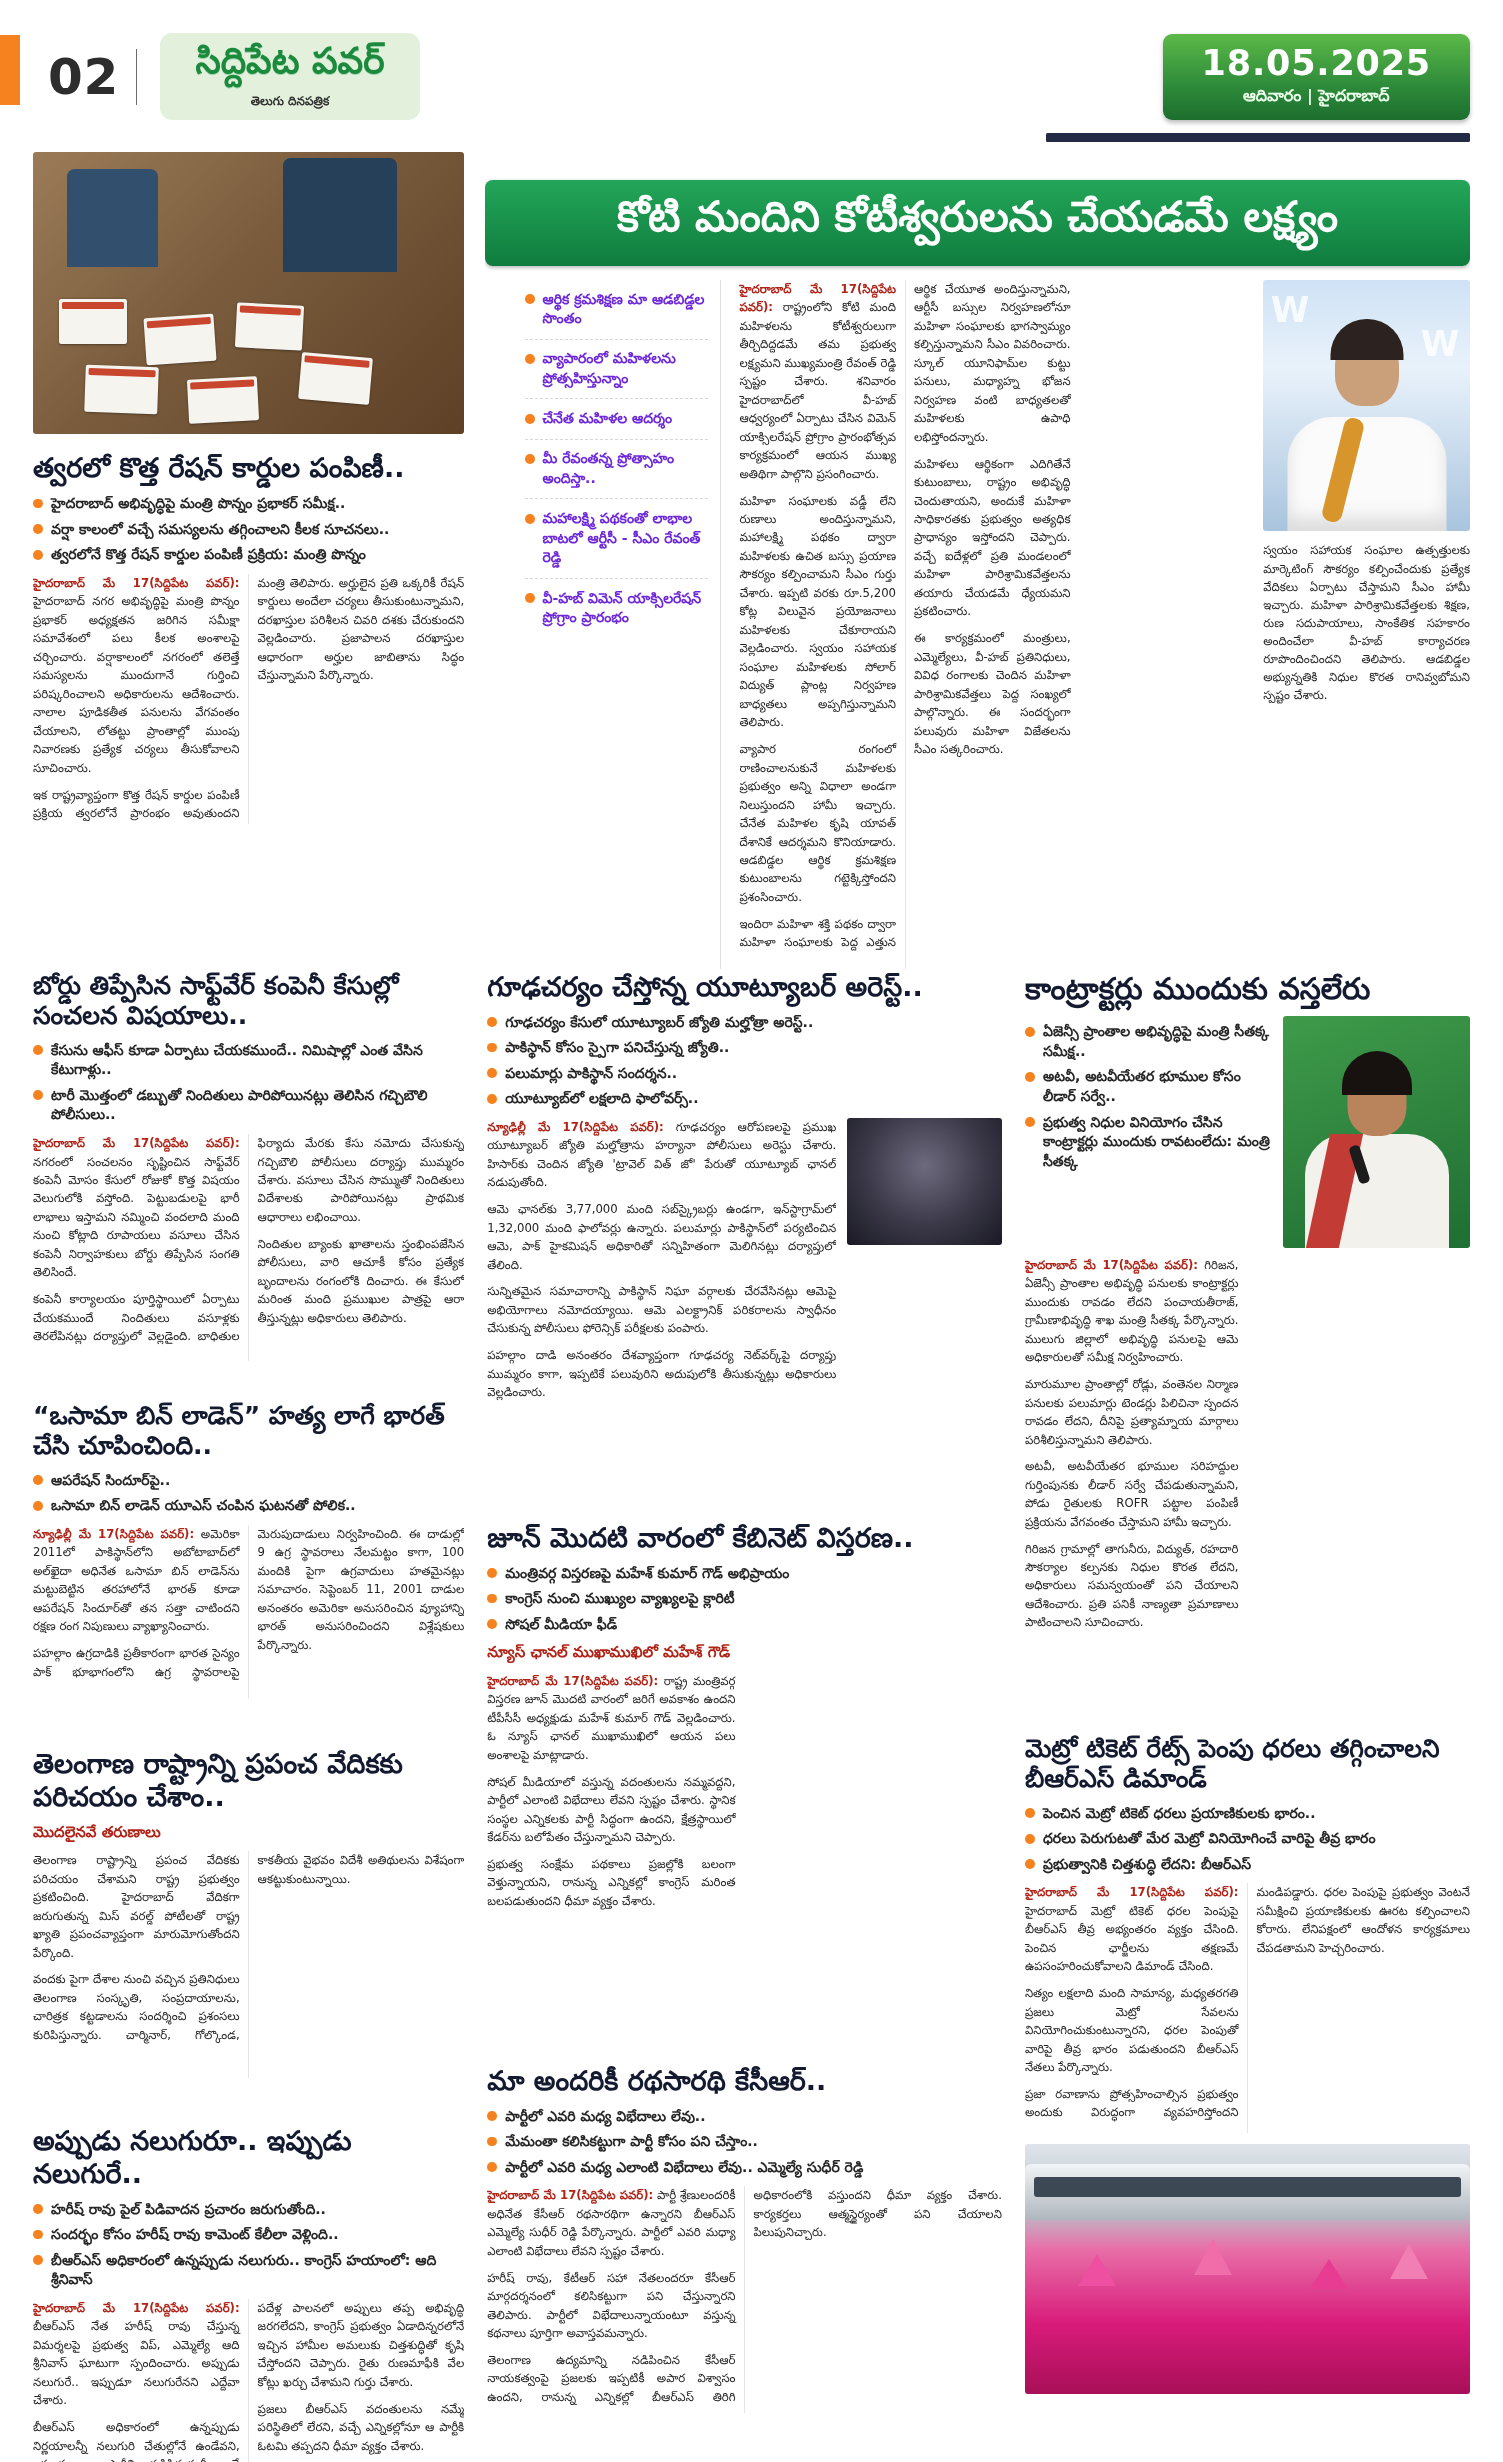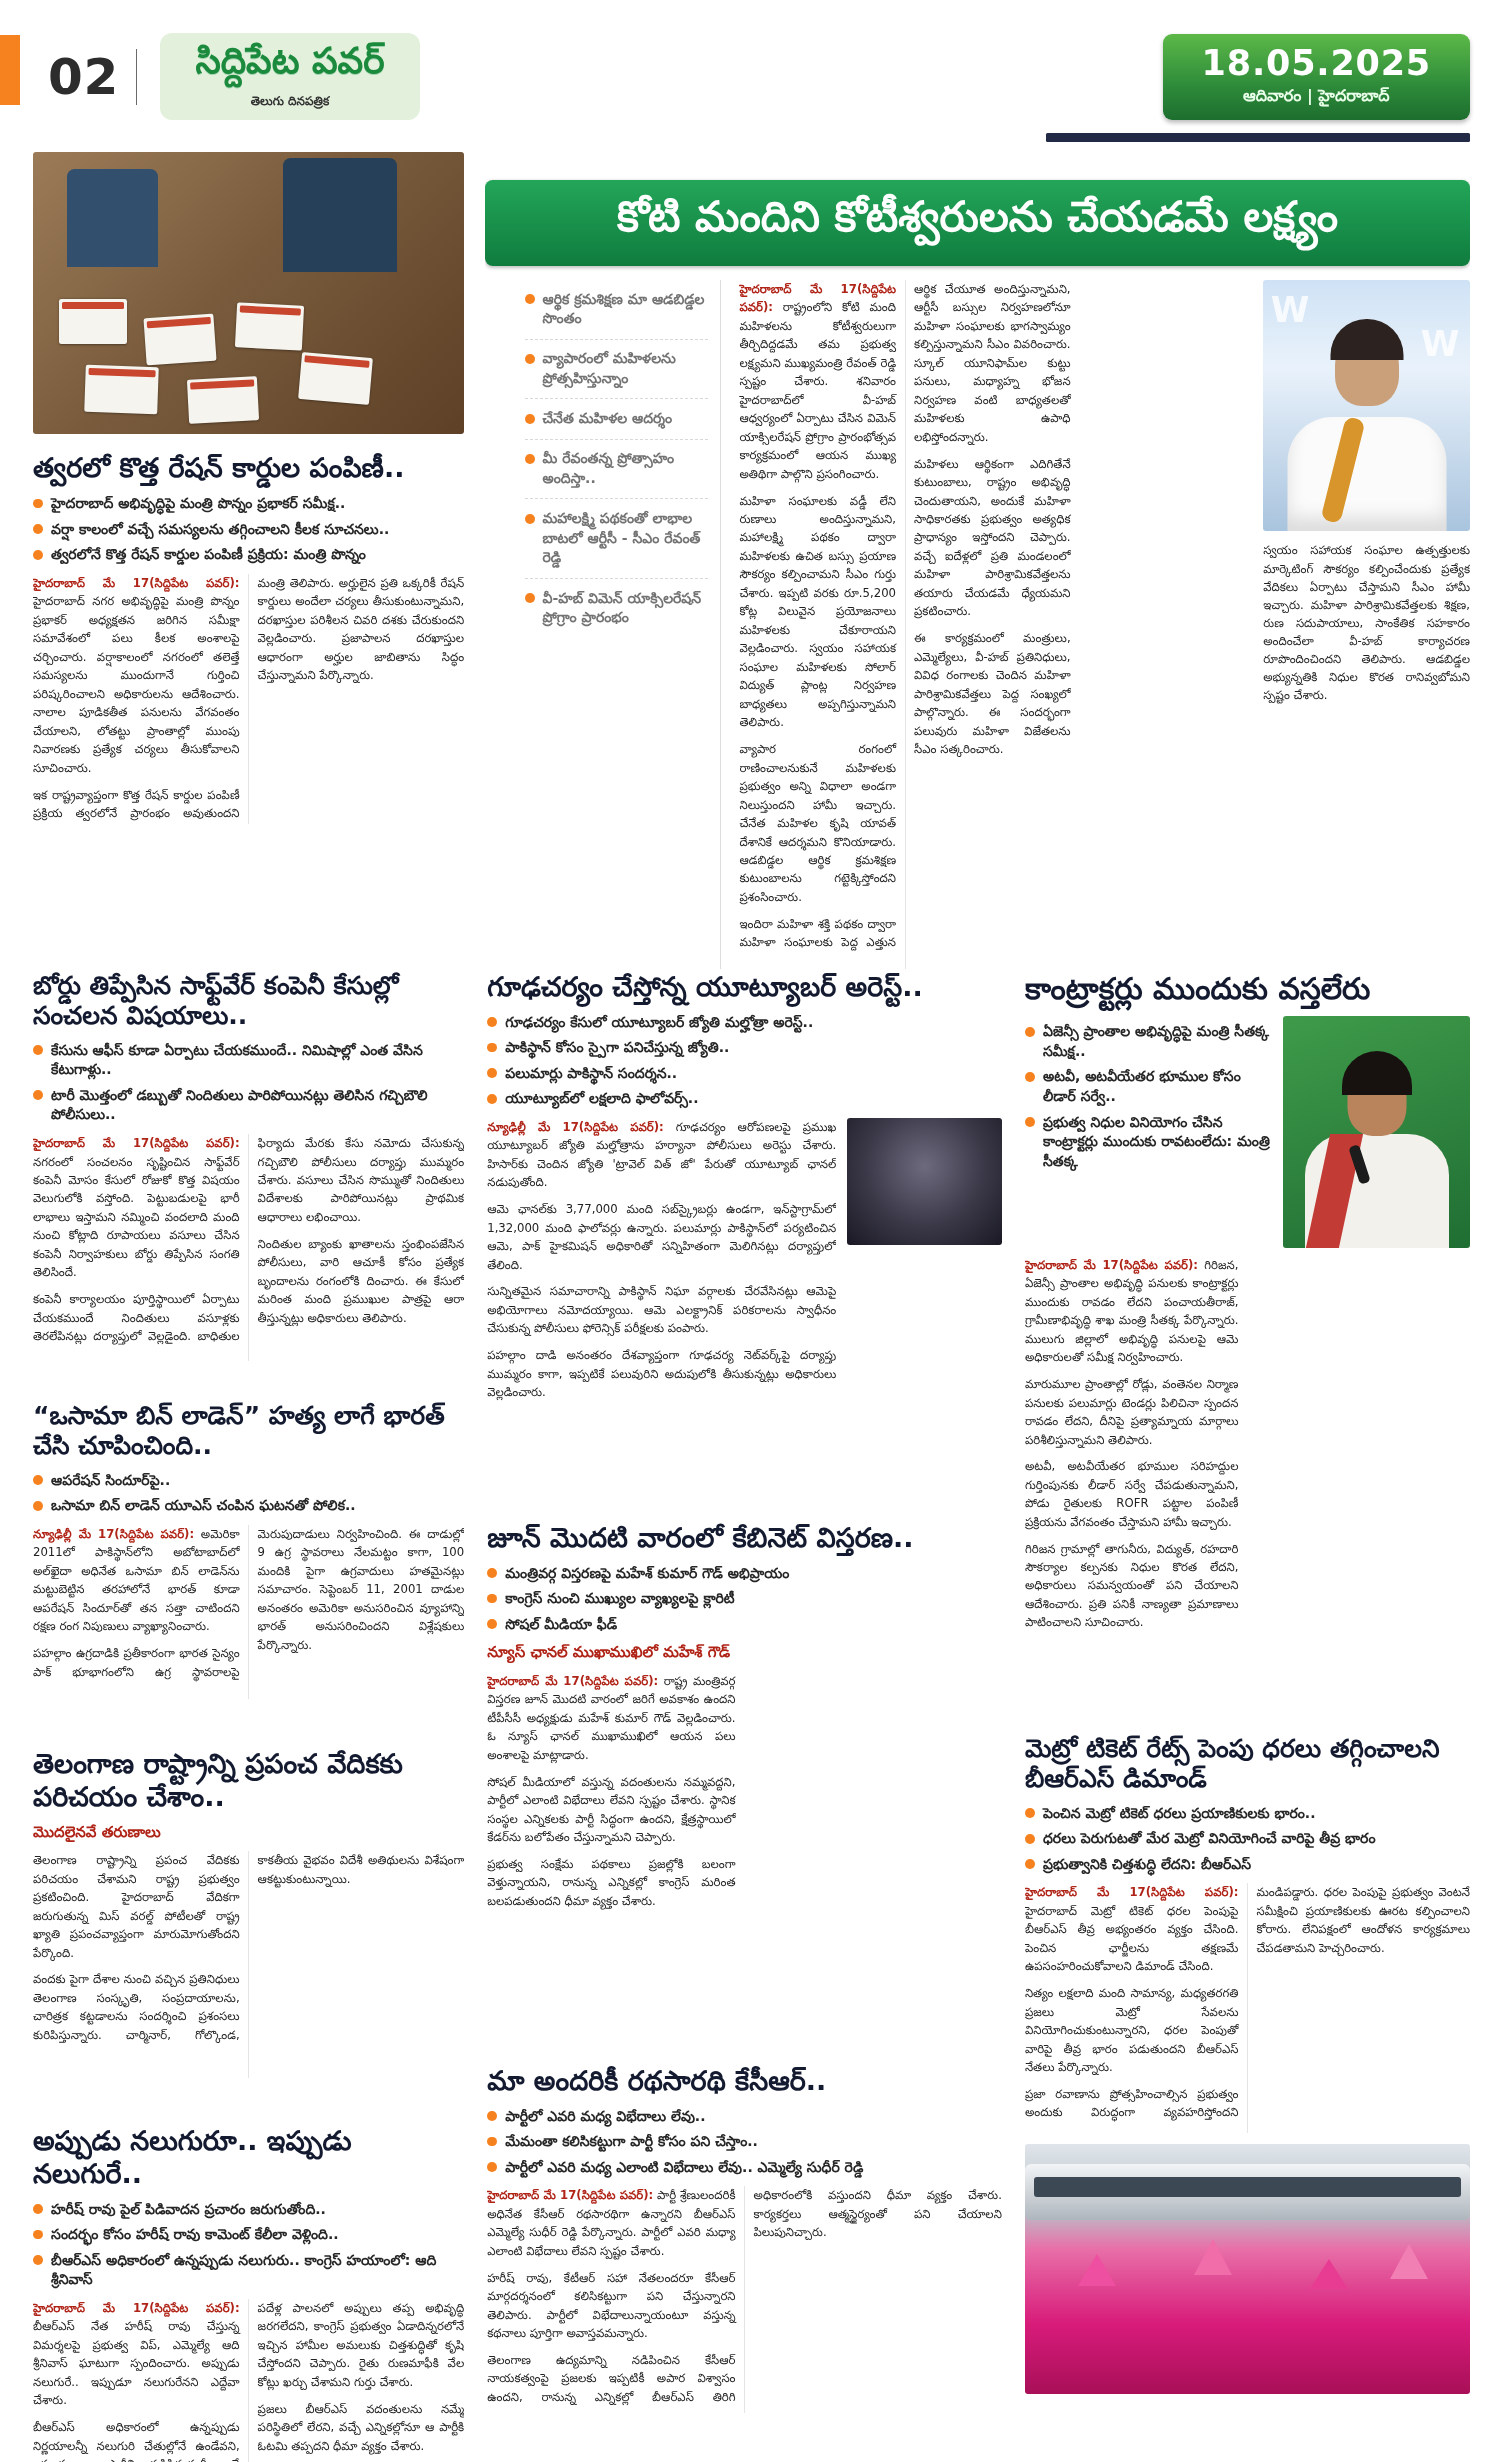--- a/index.html
+++ b/index.html
@@ -56,21 +56,21 @@
   .ration-photo .card::before { content:""; position:absolute; top:3px; left:3px; right:3px;
     height:6.8px; background:#c9462e; border-radius:1.5px; }
   .ration-photo .person { position:absolute; border-radius:7.6px 7.6px 0 0; }
   .koti-banner { background:linear-gradient(180deg,#23a659 0%,#0f7c3e 100%);
     color:#fff; font-size:42px; font-weight:800; text-align:center; border-radius:7.6px;
     padding:12px 9px 15px; margin-bottom:13.6px; box-shadow:0 1.5px 3.8px rgba(0,0,0,.25); }
   .koti-wrap { display:flex; gap:18px; height:689px; }
   .koti-points { width:24%; padding-right:12px; border-right:0.8px solid #dedede;
     list-style:none; margin:0; }
   .koti-points li { display:flex; gap:7.6px; align-items:flex-start; font-weight:700;
-    font-size:14px; line-height:1.4; color:#737373; padding:9.8px 0; border-bottom:0.8px dashed #d8d8d8; }
+    font-size:14px; line-height:1.4; color:#6d28d9; padding:9.8px 0; border-bottom:0.8px dashed #d8d8d8; }
   .koti-body { flex:1; height:100%; }
   .koti-right { width:21%; display:flex; flex-direction:column; gap:10.6px; }
   .cm-photo { height:251px; flex:0 0 auto;
     background:linear-gradient(180deg,#cfe2f5 0%,#e9f2fb 35%,#a9c4de 100%); }
   .cm-photo .wmark { position:absolute; color:rgba(255,255,255,.8); font-weight:800; font-size:35px; }
   .cm-photo .hair { position:absolute; width:73px; height:41px; background:#2c2320; border-radius:36px 36px 0 0; }
   .cm-photo .face { position:absolute; width:64px; height:70px; background:#caa07a; border-radius:42%; }
   .cm-photo .shirt { position:absolute; width:159px; height:114px; background:#fbfbfb;
     border-radius:45px 45px 0 0; box-shadow:inset 0 -13.6px 18px rgba(0,0,0,.12); }
   .cm-photo .garland { position:absolute; width:19.7px; height:106px; background:#d8952b; border-radius:9px; transform:rotate(14deg); }

